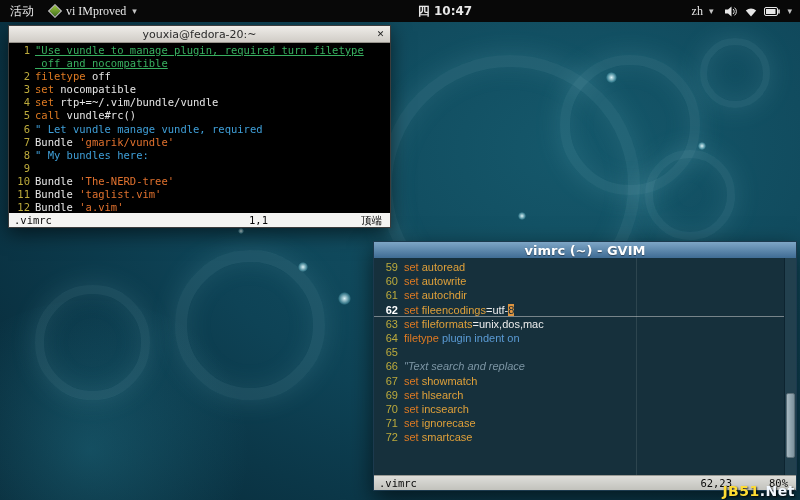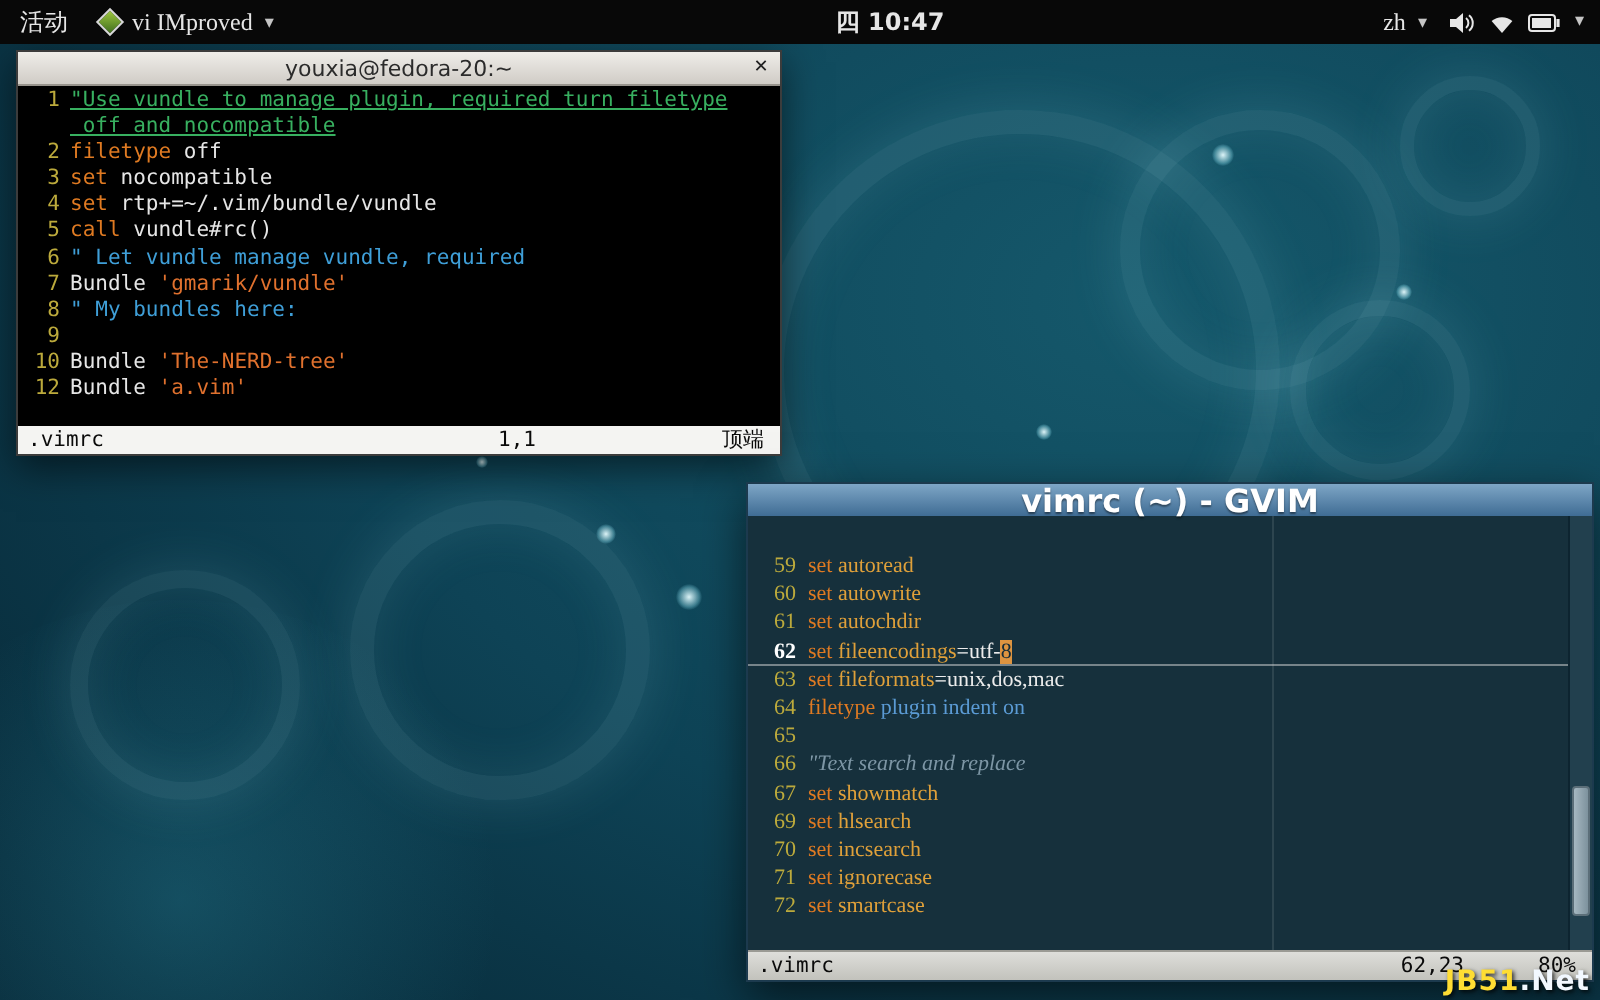--- a/index.html
+++ b/index.html
@@ -64,25 +64,25 @@
           font-family:"DejaVu Sans Mono","Liberation Mono",monospace; font-size:10.5px; line-height:14px; }
   #term-status .st-file { position:absolute; left:5px; }
   #term-status .st-pos { position:absolute; left:63%; }
   #term-status .st-scroll { position:absolute; right:8px; }
 
   
   #gvim { position:absolute; left:373px; top:241px; width:424px; height:250px; z-index:20;
           background:var(--gvim-bg); border:1px solid #1c3a4e; box-shadow:0 8px 22px rgba(0,0,0,0.6);
           display:flex; flex-direction:column; }
   #gvim-titlebar { height:16px; flex:none; background:linear-gradient(#7ea6c6,#3f6c94);
-          color:#fff; font-size:16px; font-weight:bold; text-shadow:0 1px 1px rgba(0,0,0,0.45);
+          color:#fff; font-size:13px; font-weight:bold; text-shadow:0 1px 1px rgba(0,0,0,0.45);
           display:flex; align-items:center; justify-content:center; }
   #gvim-main { flex:1; display:flex; overflow:hidden; }
-  #gvim-body { flex:1; position:relative; overflow:hidden; padding-top:18px;
-          font-family:Liberation Serif, serif; font-size:11px;
+  #gvim-body { flex:1; position:relative; overflow:hidden; padding-top:2px;
+          font-family:Liberation Sans, sans-serif; font-size:11px;
           line-height:14.2px; color:#e8e8d8; }
   #gvim-colorcolumn { position:absolute; left:64%; top:0; bottom:0; width:1px;
           background:rgba(255,255,255,0.10); z-index:0; }
   #gvim-code { position:relative; z-index:1; }
   #gvim-code .lnum { width:30px; padding-right:6px; color:var(--lnum); }
   #gvim-code .lnum.active { color:var(--lnum-active); font-weight:bold; }
   #gvim-code .vim-row.current { box-shadow:inset 0 -1px 0 rgba(215,215,215,0.5); }
   #gvim-scrollbar { width:12px; flex:none; background:#22404e; border-left:1px solid #0d2430; position:relative; }
   #gvim-thumb { position:absolute; left:1px; right:1px; top:62%; height:30%;
           background:linear-gradient(90deg,#a6b8c1,#7d929d); border-radius:2px; border:1px solid #5c6f79; }
@@ -167,20 +167,21 @@
         <div class="vim-row"><span class="lnum"></span><span class="ltext"><span class="tok-cmtg"> off and nocompatible</span></span></div>
         <div class="vim-row"><span class="lnum">2</span><span class="ltext"><span class="tok-kw">filetype</span><span class="tok-id"> off</span></span></div>
         <div class="vim-row"><span class="lnum">3</span><span class="ltext"><span class="tok-kw">set</span><span class="tok-id"> nocompatible</span></span></div>
         <div class="vim-row"><span class="lnum">4</span><span class="ltext"><span class="tok-kw">set</span><span class="tok-id"> rtp+=~/.vim/bundle/vundle</span></span></div>
         <div class="vim-row"><span class="lnum">5</span><span class="ltext"><span class="tok-kw">call</span><span class="tok-id"> vundle#rc()</span></span></div>
         <div class="vim-row"><span class="lnum">6</span><span class="ltext"><span class="tok-cmt">" Let vundle manage vundle, required</span></span></div>
         <div class="vim-row"><span class="lnum">7</span><span class="ltext"><span class="tok-id">Bundle </span><span class="tok-str">'gmarik/vundle'</span></span></div>
         <div class="vim-row"><span class="lnum">8</span><span class="ltext"><span class="tok-cmt">" My bundles here:</span></span></div>
         <div class="vim-row"><span class="lnum">9</span></div>
         <div class="vim-row"><span class="lnum">10</span><span class="ltext"><span class="tok-id">Bundle </span><span class="tok-str">'The-NERD-tree'</span></span></div>
+        <div class="vim-row"><span class="lnum">11</span><span class="ltext"><span class="tok-id">Bundle </span><span class="tok-str">'taglist.vim'</span></span></div>
         <div class="vim-row"><span class="lnum">12</span><span class="ltext"><span class="tok-id">Bundle </span><span class="tok-str">'a.vim'</span></span></div>
       </div>
     <div id="term-status">
       <span class="st-file">.vimrc</span>
       <span class="st-pos">1,1</span>
       <span class="st-scroll">顶端</span>
     </div>
   </div>
 
   <div id="gvim">

